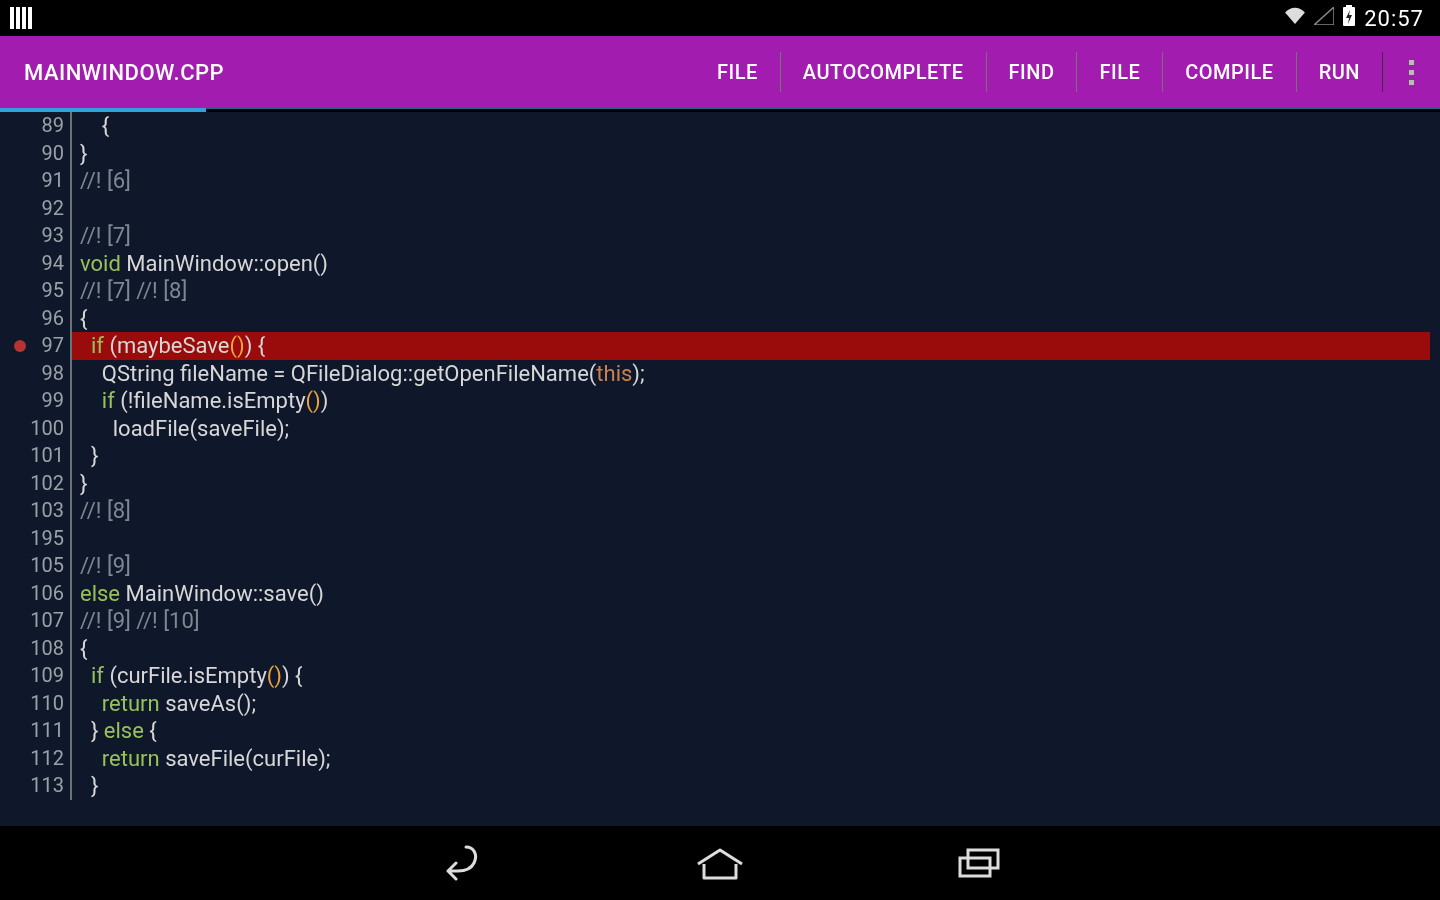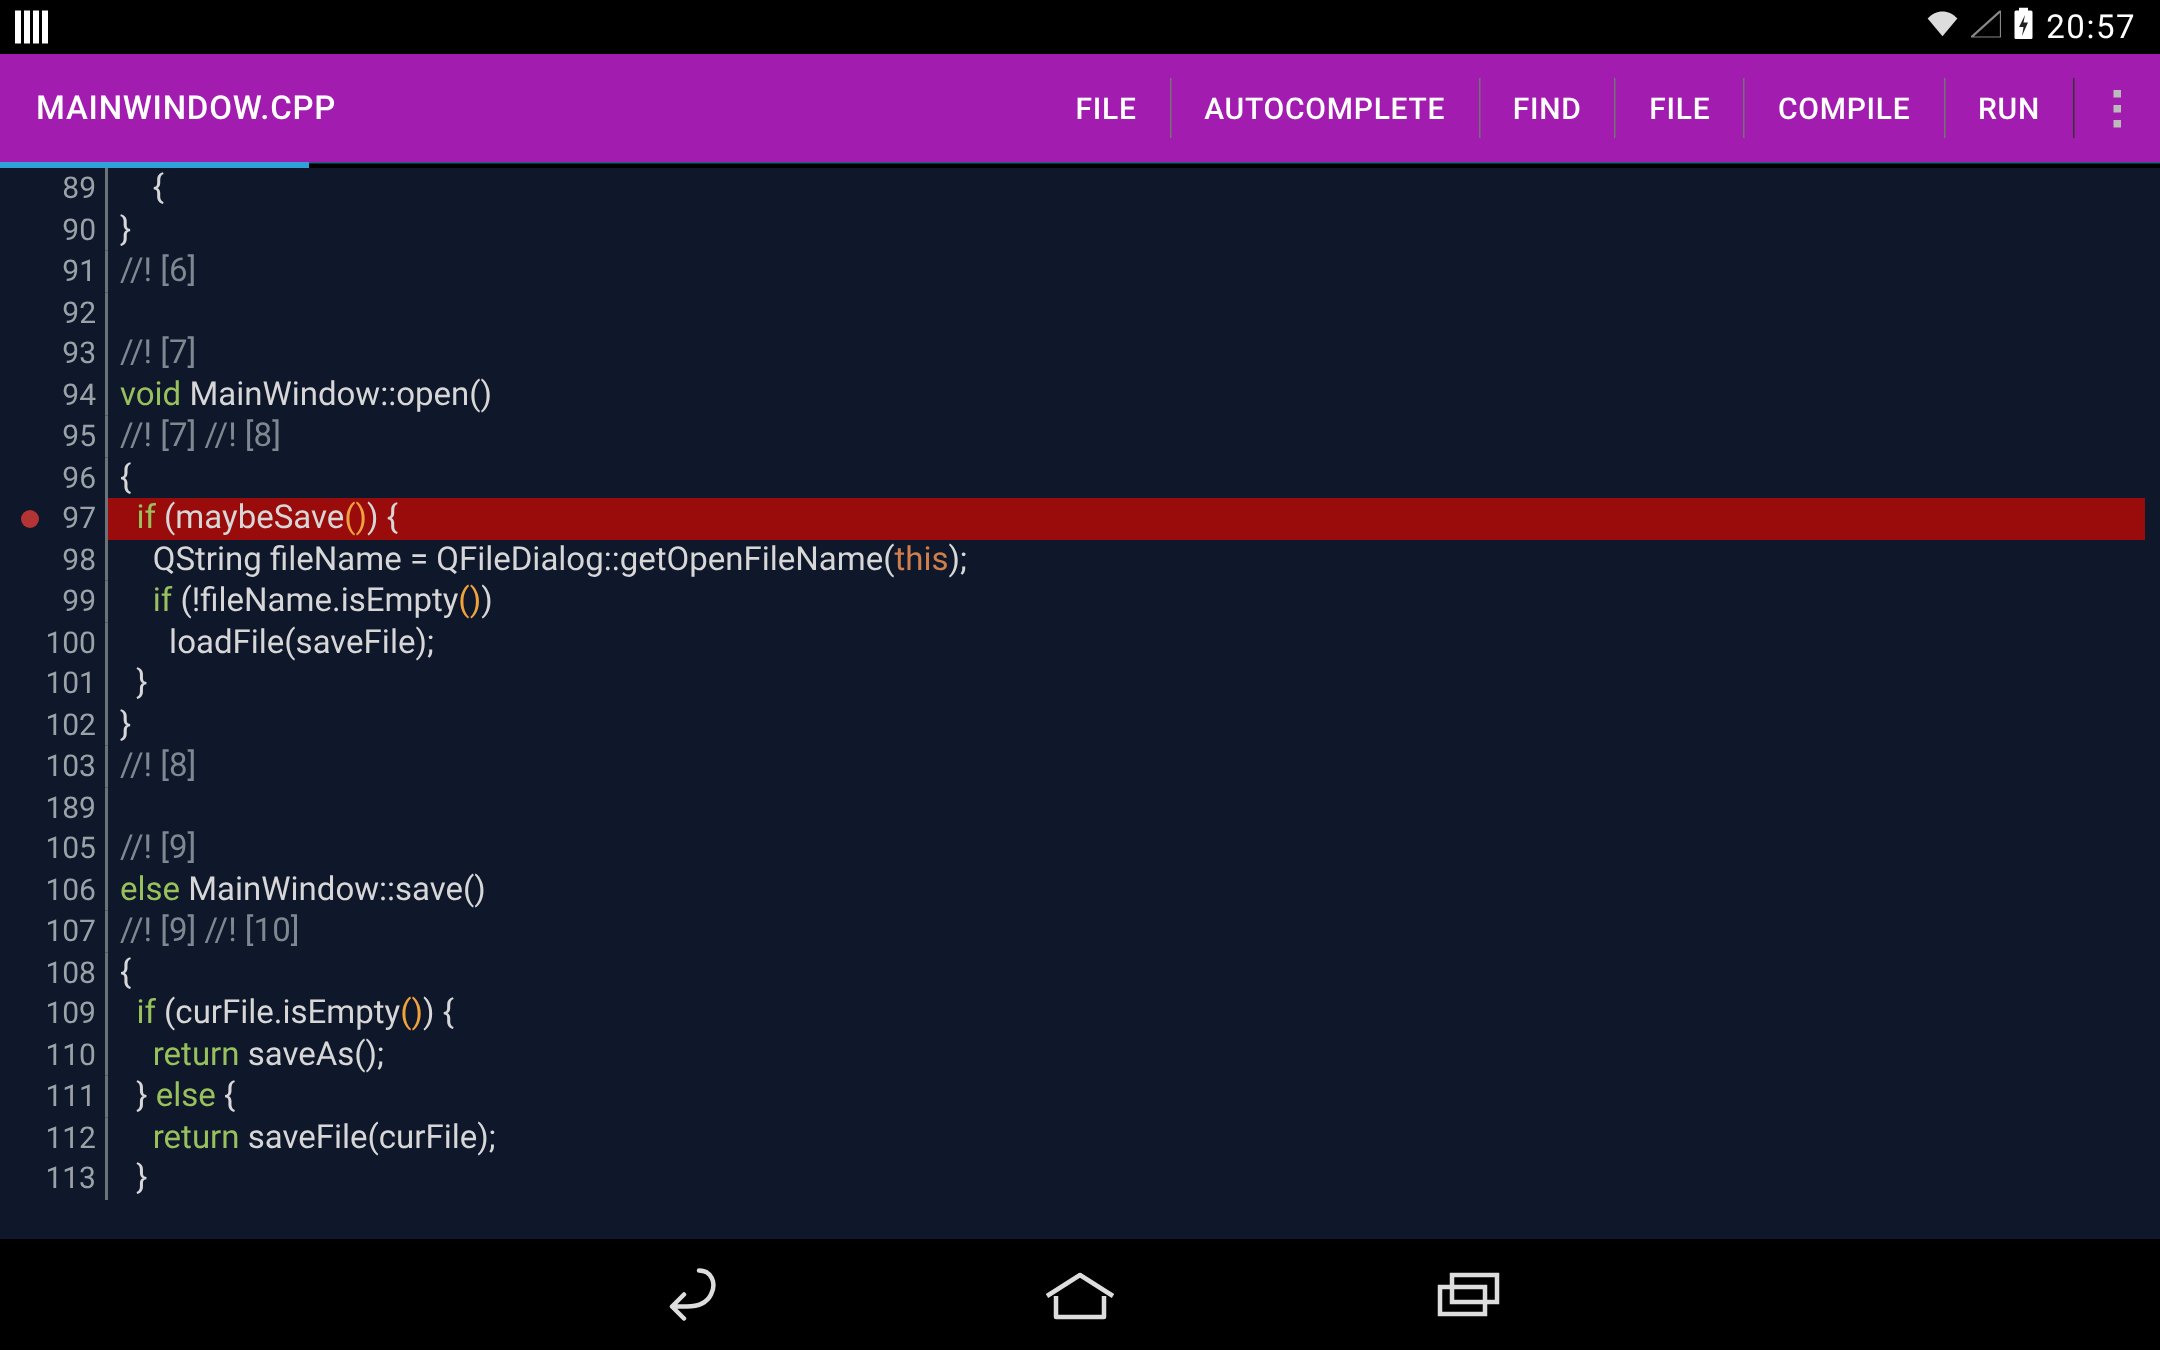--- a/index.html
+++ b/index.html
@@ -194,21 +194,21 @@
       <div class="line"><div class="gutter">94</div><div class="sep"></div><div class="code"><span class="tok-kw">void</span><span class="tok-txt"> MainWindow::open()</span></div></div>
       <div class="line"><div class="gutter">95</div><div class="sep"></div><div class="code"><span class="tok-cmt">//! [7] //! [8]</span></div></div>
       <div class="line"><div class="gutter">96</div><div class="sep"></div><div class="code"><span class="tok-txt">{</span></div></div>
       <div class="line bp hl"><div class="gutter">97</div><div class="sep"></div><div class="code"><span class="tok-txt">  </span><span class="tok-kw">if</span><span class="tok-txt"> (maybeSave</span><span class="tok-pn">()</span><span class="tok-txt">) {</span></div></div>
       <div class="line"><div class="gutter">98</div><div class="sep"></div><div class="code"><span class="tok-txt">    QString fileName = QFileDialog::getOpenFileName(</span><span class="tok-this">this</span><span class="tok-txt">);</span></div></div>
       <div class="line"><div class="gutter">99</div><div class="sep"></div><div class="code"><span class="tok-txt">    </span><span class="tok-kw">if</span><span class="tok-txt"> (!fileName.isEmpty</span><span class="tok-pn">()</span><span class="tok-txt">)</span></div></div>
       <div class="line"><div class="gutter">100</div><div class="sep"></div><div class="code"><span class="tok-txt">      loadFile(saveFile);</span></div></div>
       <div class="line"><div class="gutter">101</div><div class="sep"></div><div class="code"><span class="tok-txt">  }</span></div></div>
       <div class="line"><div class="gutter">102</div><div class="sep"></div><div class="code"><span class="tok-txt">}</span></div></div>
       <div class="line"><div class="gutter">103</div><div class="sep"></div><div class="code"><span class="tok-cmt">//! [8]</span></div></div>
-      <div class="line"><div class="gutter">189</div><div class="sep"></div><div class="code"><span class="tok-txt"></span></div></div>
+      <div class="line"><div class="gutter">195</div><div class="sep"></div><div class="code"><span class="tok-txt"></span></div></div>
       <div class="line"><div class="gutter">105</div><div class="sep"></div><div class="code"><span class="tok-cmt">//! [9]</span></div></div>
       <div class="line"><div class="gutter">106</div><div class="sep"></div><div class="code"><span class="tok-kw">else</span><span class="tok-txt"> MainWindow::save()</span></div></div>
       <div class="line"><div class="gutter">107</div><div class="sep"></div><div class="code"><span class="tok-cmt">//! [9] //! [10]</span></div></div>
       <div class="line"><div class="gutter">108</div><div class="sep"></div><div class="code"><span class="tok-txt">{</span></div></div>
       <div class="line"><div class="gutter">109</div><div class="sep"></div><div class="code"><span class="tok-txt">  </span><span class="tok-kw">if</span><span class="tok-txt"> (curFile.isEmpty</span><span class="tok-pn">()</span><span class="tok-txt">) {</span></div></div>
       <div class="line"><div class="gutter">110</div><div class="sep"></div><div class="code"><span class="tok-txt">    </span><span class="tok-kw">return</span><span class="tok-txt"> saveAs();</span></div></div>
       <div class="line"><div class="gutter">111</div><div class="sep"></div><div class="code"><span class="tok-txt">  } </span><span class="tok-kw">else</span><span class="tok-txt"> {</span></div></div>
       <div class="line"><div class="gutter">112</div><div class="sep"></div><div class="code"><span class="tok-txt">    </span><span class="tok-kw">return</span><span class="tok-txt"> saveFile(curFile);</span></div></div>
       <div class="line"><div class="gutter">113</div><div class="sep"></div><div class="code"><span class="tok-txt">  }</span></div></div>
     </div>

